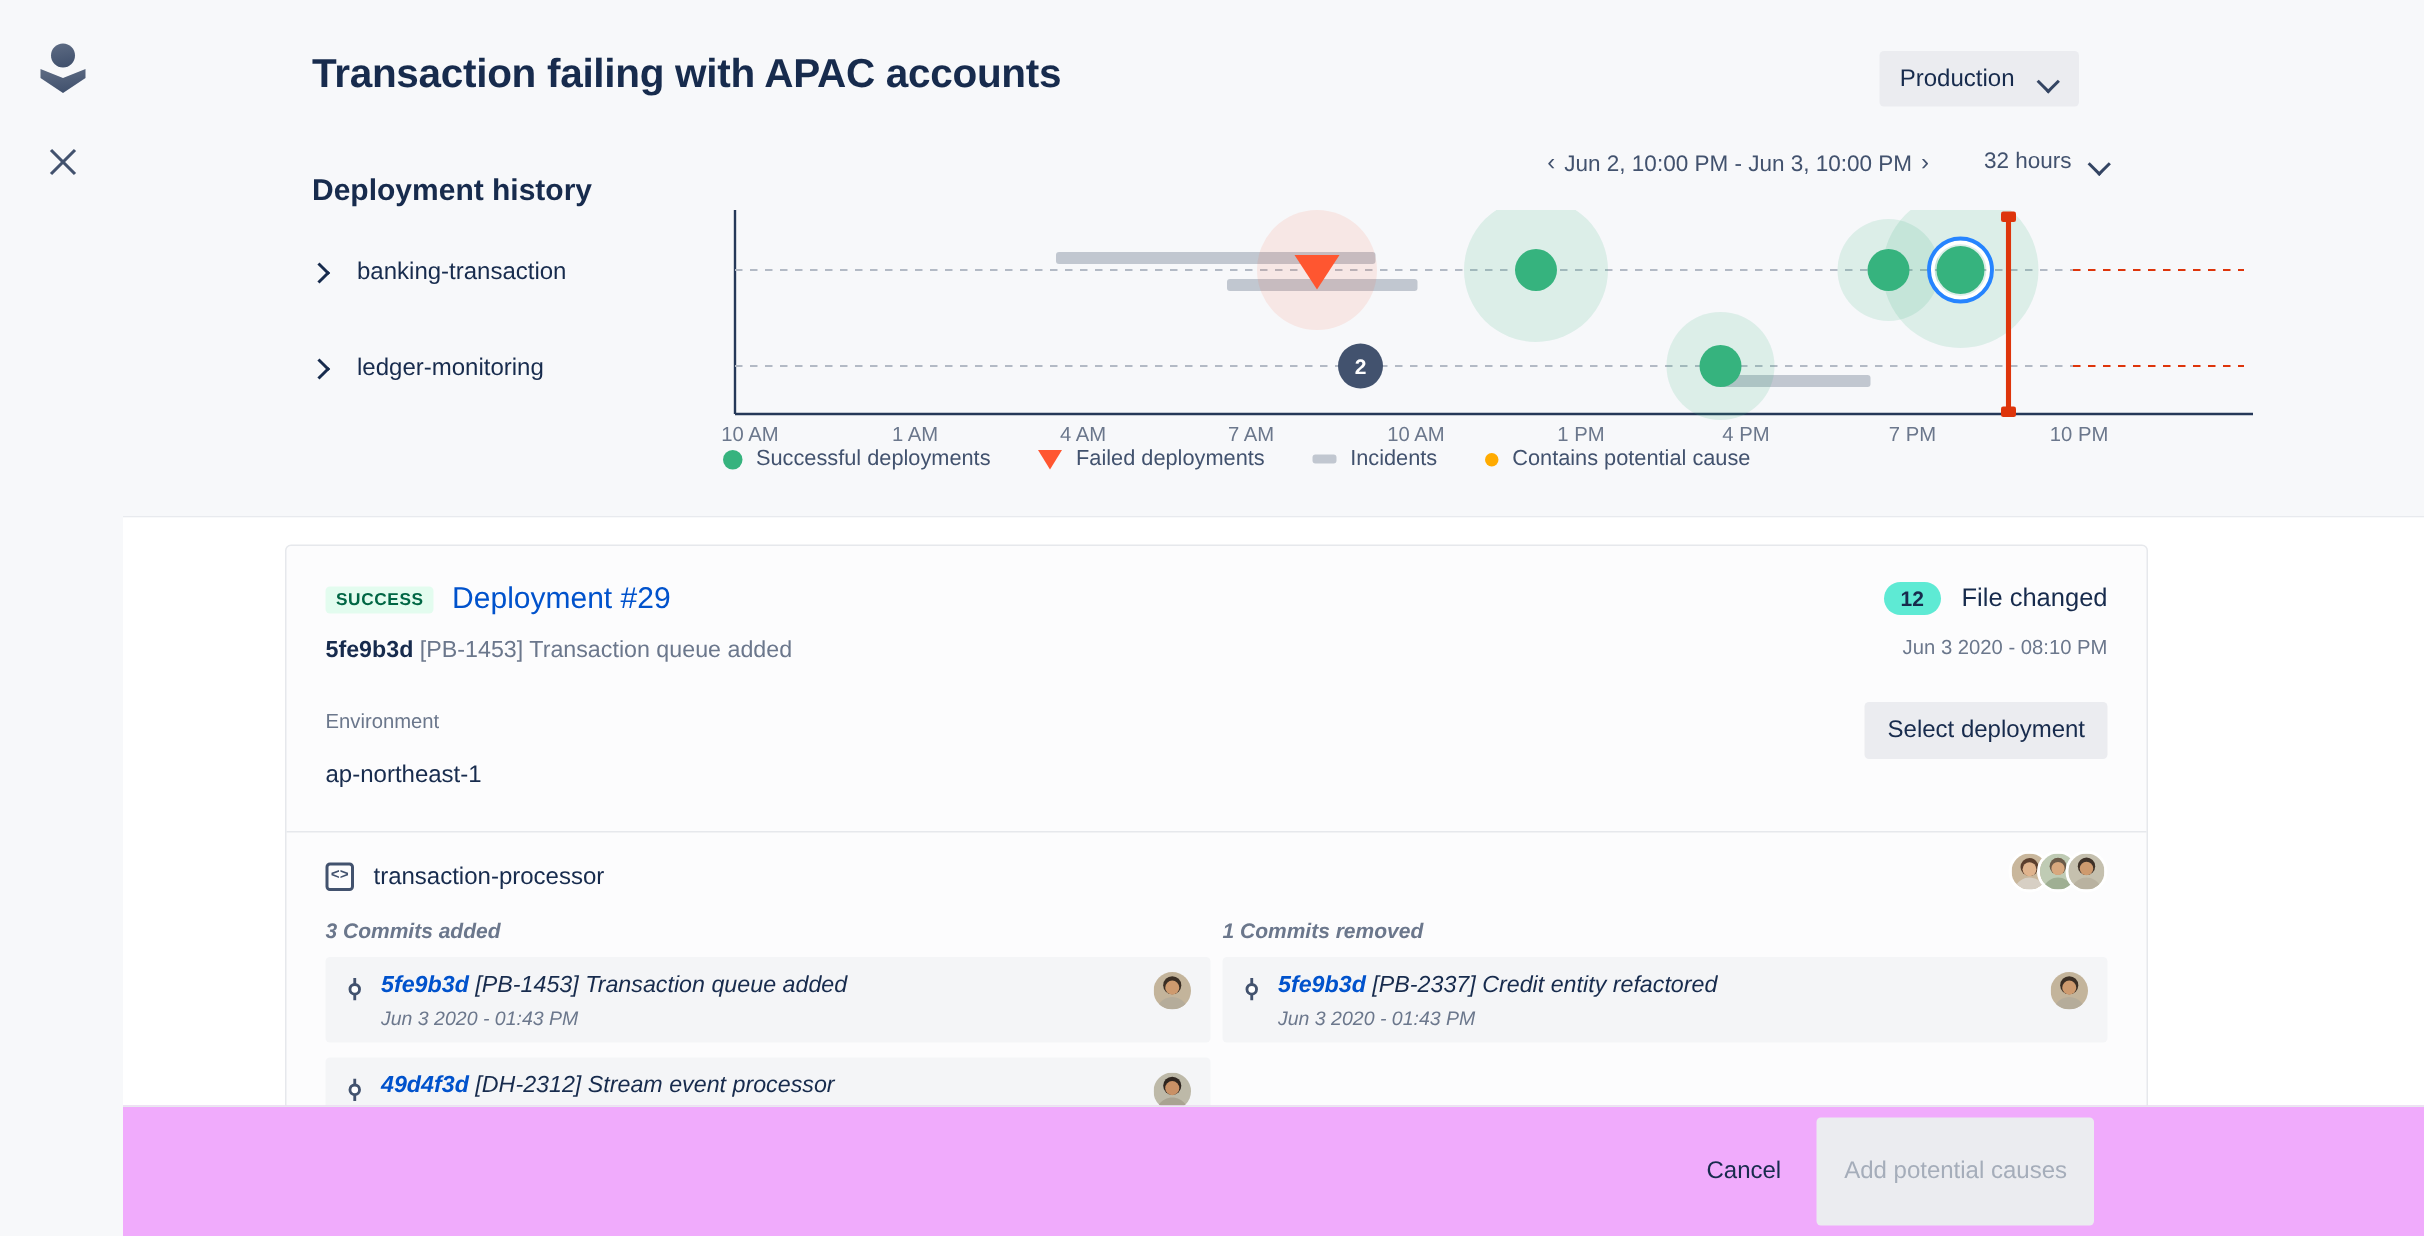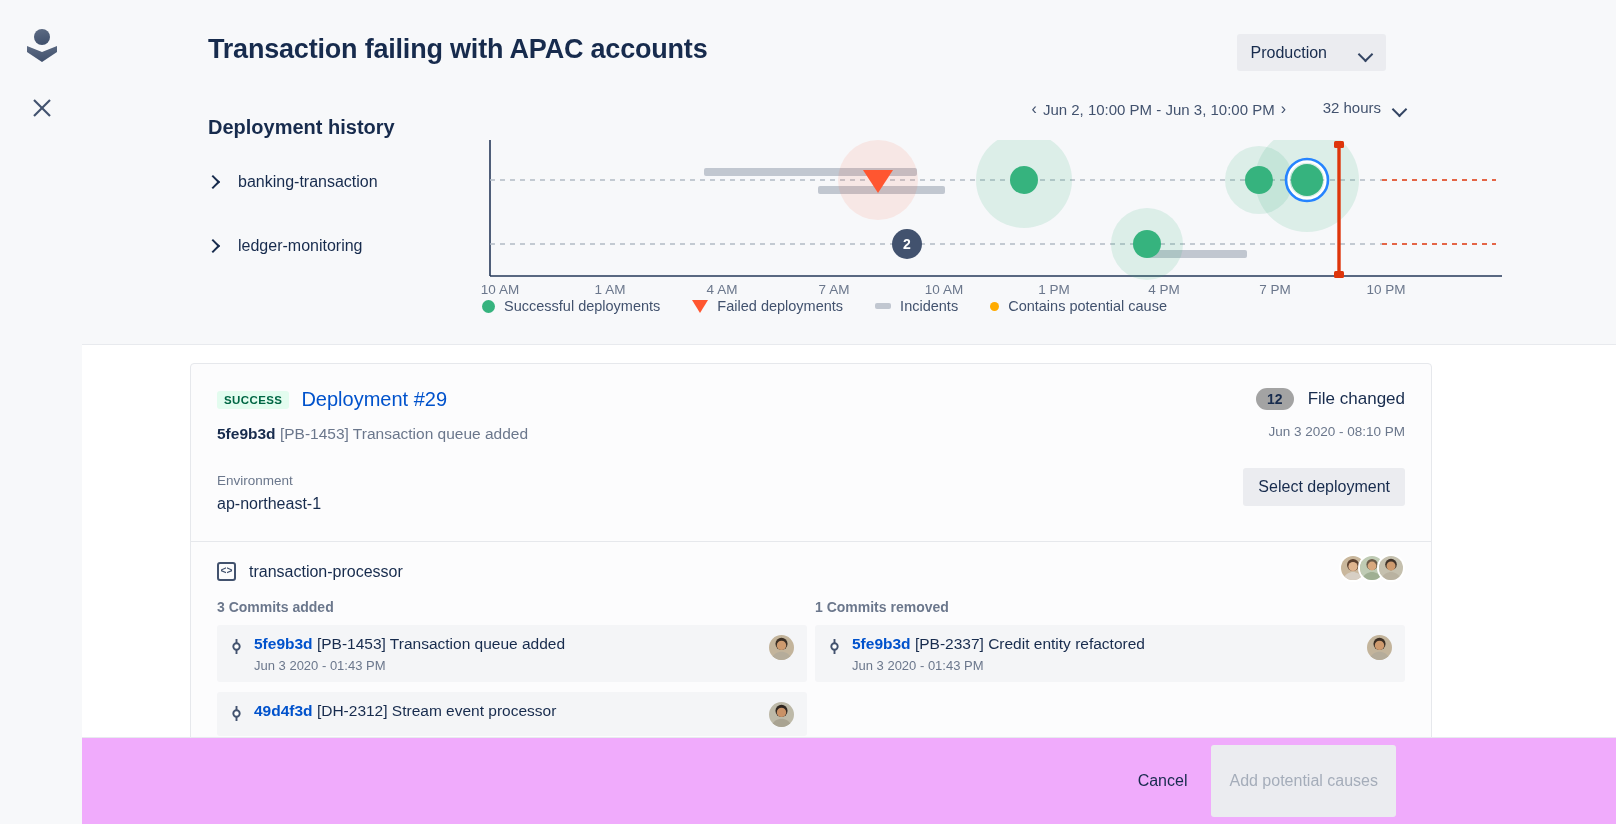--- a/index.html
+++ b/index.html
@@ -31,21 +31,21 @@
     border-bottom: 1px solid #E8EAEE;
   }
   .page-title {
     position: absolute; left: 126px; top: 34px;
     font-size: 27px; font-weight: bold; color: #172B4D; letter-spacing: -0.2px;
   }
   .env-select {
     position: absolute; right: 230px; top: 34px;
     background: #EBECF0; border: none; border-radius: 3px;
     height: 37px; padding: 0 14px;
-    display: flex; align-items: center; gap: 32px;
+    display: flex; align-items: center; gap: 16px;
     cursor: pointer;
   }
   .env-select .lbl { font-size: 16px; color: #172B4D; }
   .chev { width: 13px; height: 8px; position: relative; }
   .chev::before {
     content: ""; position: absolute; left: 1px; top: 0;
     width: 9px; height: 9px;
     border-right: 2.4px solid #344563; border-bottom: 2.4px solid #344563;
     transform: rotate(45deg);
   }
@@ -131,26 +131,26 @@
   .pill-success {
     background: #E3FCEF; color: #006644;
     font-size: 11.5px; font-weight: bold; letter-spacing: 0.4px;
     padding: 3px 7px; border-radius: 3px;
   }
   .dep-title { font-size: 20px; color: #0052CC; font-weight: normal; cursor: pointer; }
   .commit-line { margin-top: 14px; font-size: 15.5px; color: #6B778C; }
   .commit-line .sha { color: #172B4D; font-weight: bold; }
   .env-block { margin-top: 30px; }
   .env-lbl { font-size: 13.5px; color: #6B778C; }
-  .env-val { margin-top: 7px; font-size: 16px; color: #172B4D; }
+  .env-val { margin-top: 20px; font-size: 16px; color: #172B4D; }
 
   .head-right { position: absolute; right: 26px; top: 24px; text-align: right; }
   .files-row { display: flex; align-items: center; justify-content: flex-end; gap: 14px; }
   .count-pill {
-    background: #a3a3a3; color: #172B4D;
+    background: #5eead4; color: #172B4D;
     font-size: 14px; font-weight: bold;
     border-radius: 11px; padding: 3px 11px;
   }
   .files-lbl { font-size: 17px; color: #172B4D; }
   .head-date { margin-top: 14px; font-size: 13.5px; color: #6B778C; }
   .sel-btn {
     position: absolute; right: 26px; top: 104px;
     background: #EBECF0; border: none; border-radius: 3px;
     height: 38px; padding: 0 15px;
     font-size: 16px; color: #172B4D; font-family: inherit;
@@ -169,21 +169,21 @@
   }
   .repo-name { font-size: 16px; color: #172B4D; }
   .avatars { position: absolute; right: 26px; top: 12px; display: flex; }
   .av {
     width: 28px; height: 28px; border-radius: 50%;
     border: 2px solid #fff; margin-left: -9px;
     background-size: cover; overflow: hidden;
   }
   .av:first-child { margin-left: 0; }
 
-  .cols { display: flex; gap: 8px; margin-top: 18px; }
+  .cols { display: flex; gap: 8px; margin-top: 18px; font-style: italic; }
   .col { flex: 1; }
   .col-head { font-size: 14px; color: #6B778C; font-weight: bold; }
   .commit-item {
     background: #F4F5F7; border-radius: 3px;
     padding: 10px 13px 9px 13px; margin-top: 10px;
     display: flex; align-items: flex-start; gap: 11px;
     position: relative;
   }
   .c-icon { width: 13px; flex: 0 0 13px; margin-top: 4px; }
   .c-main { flex: 1; }

